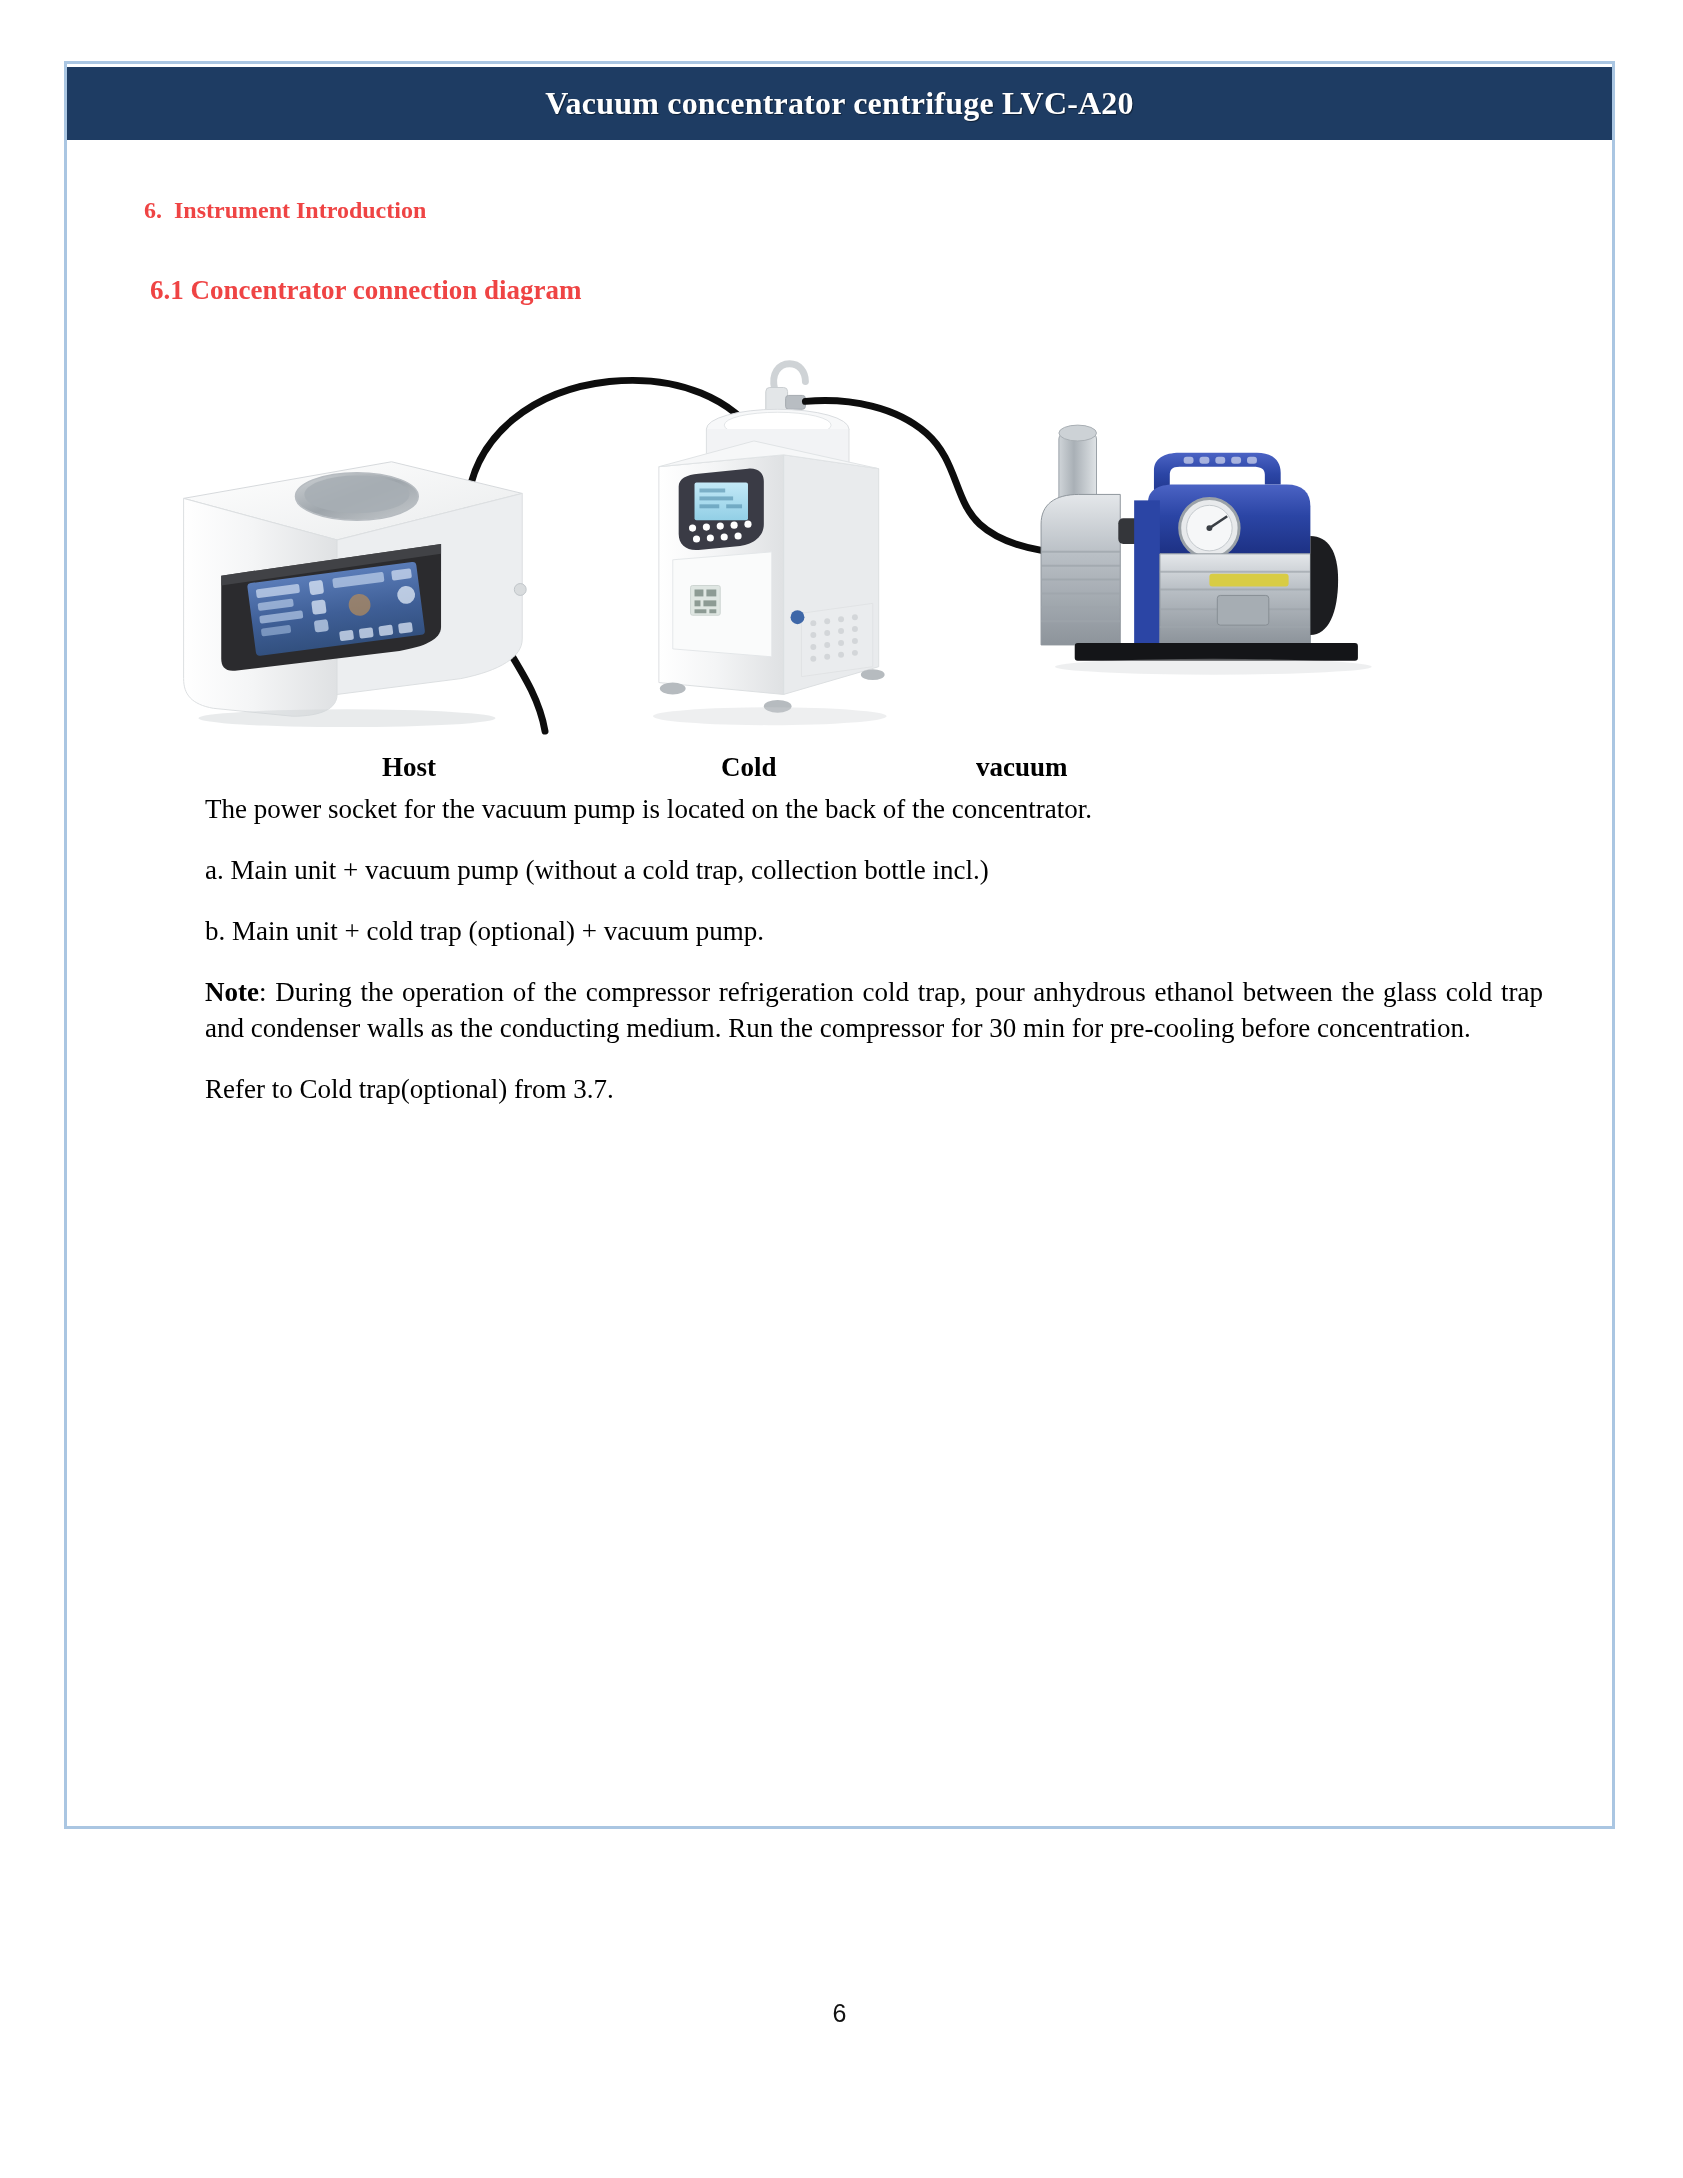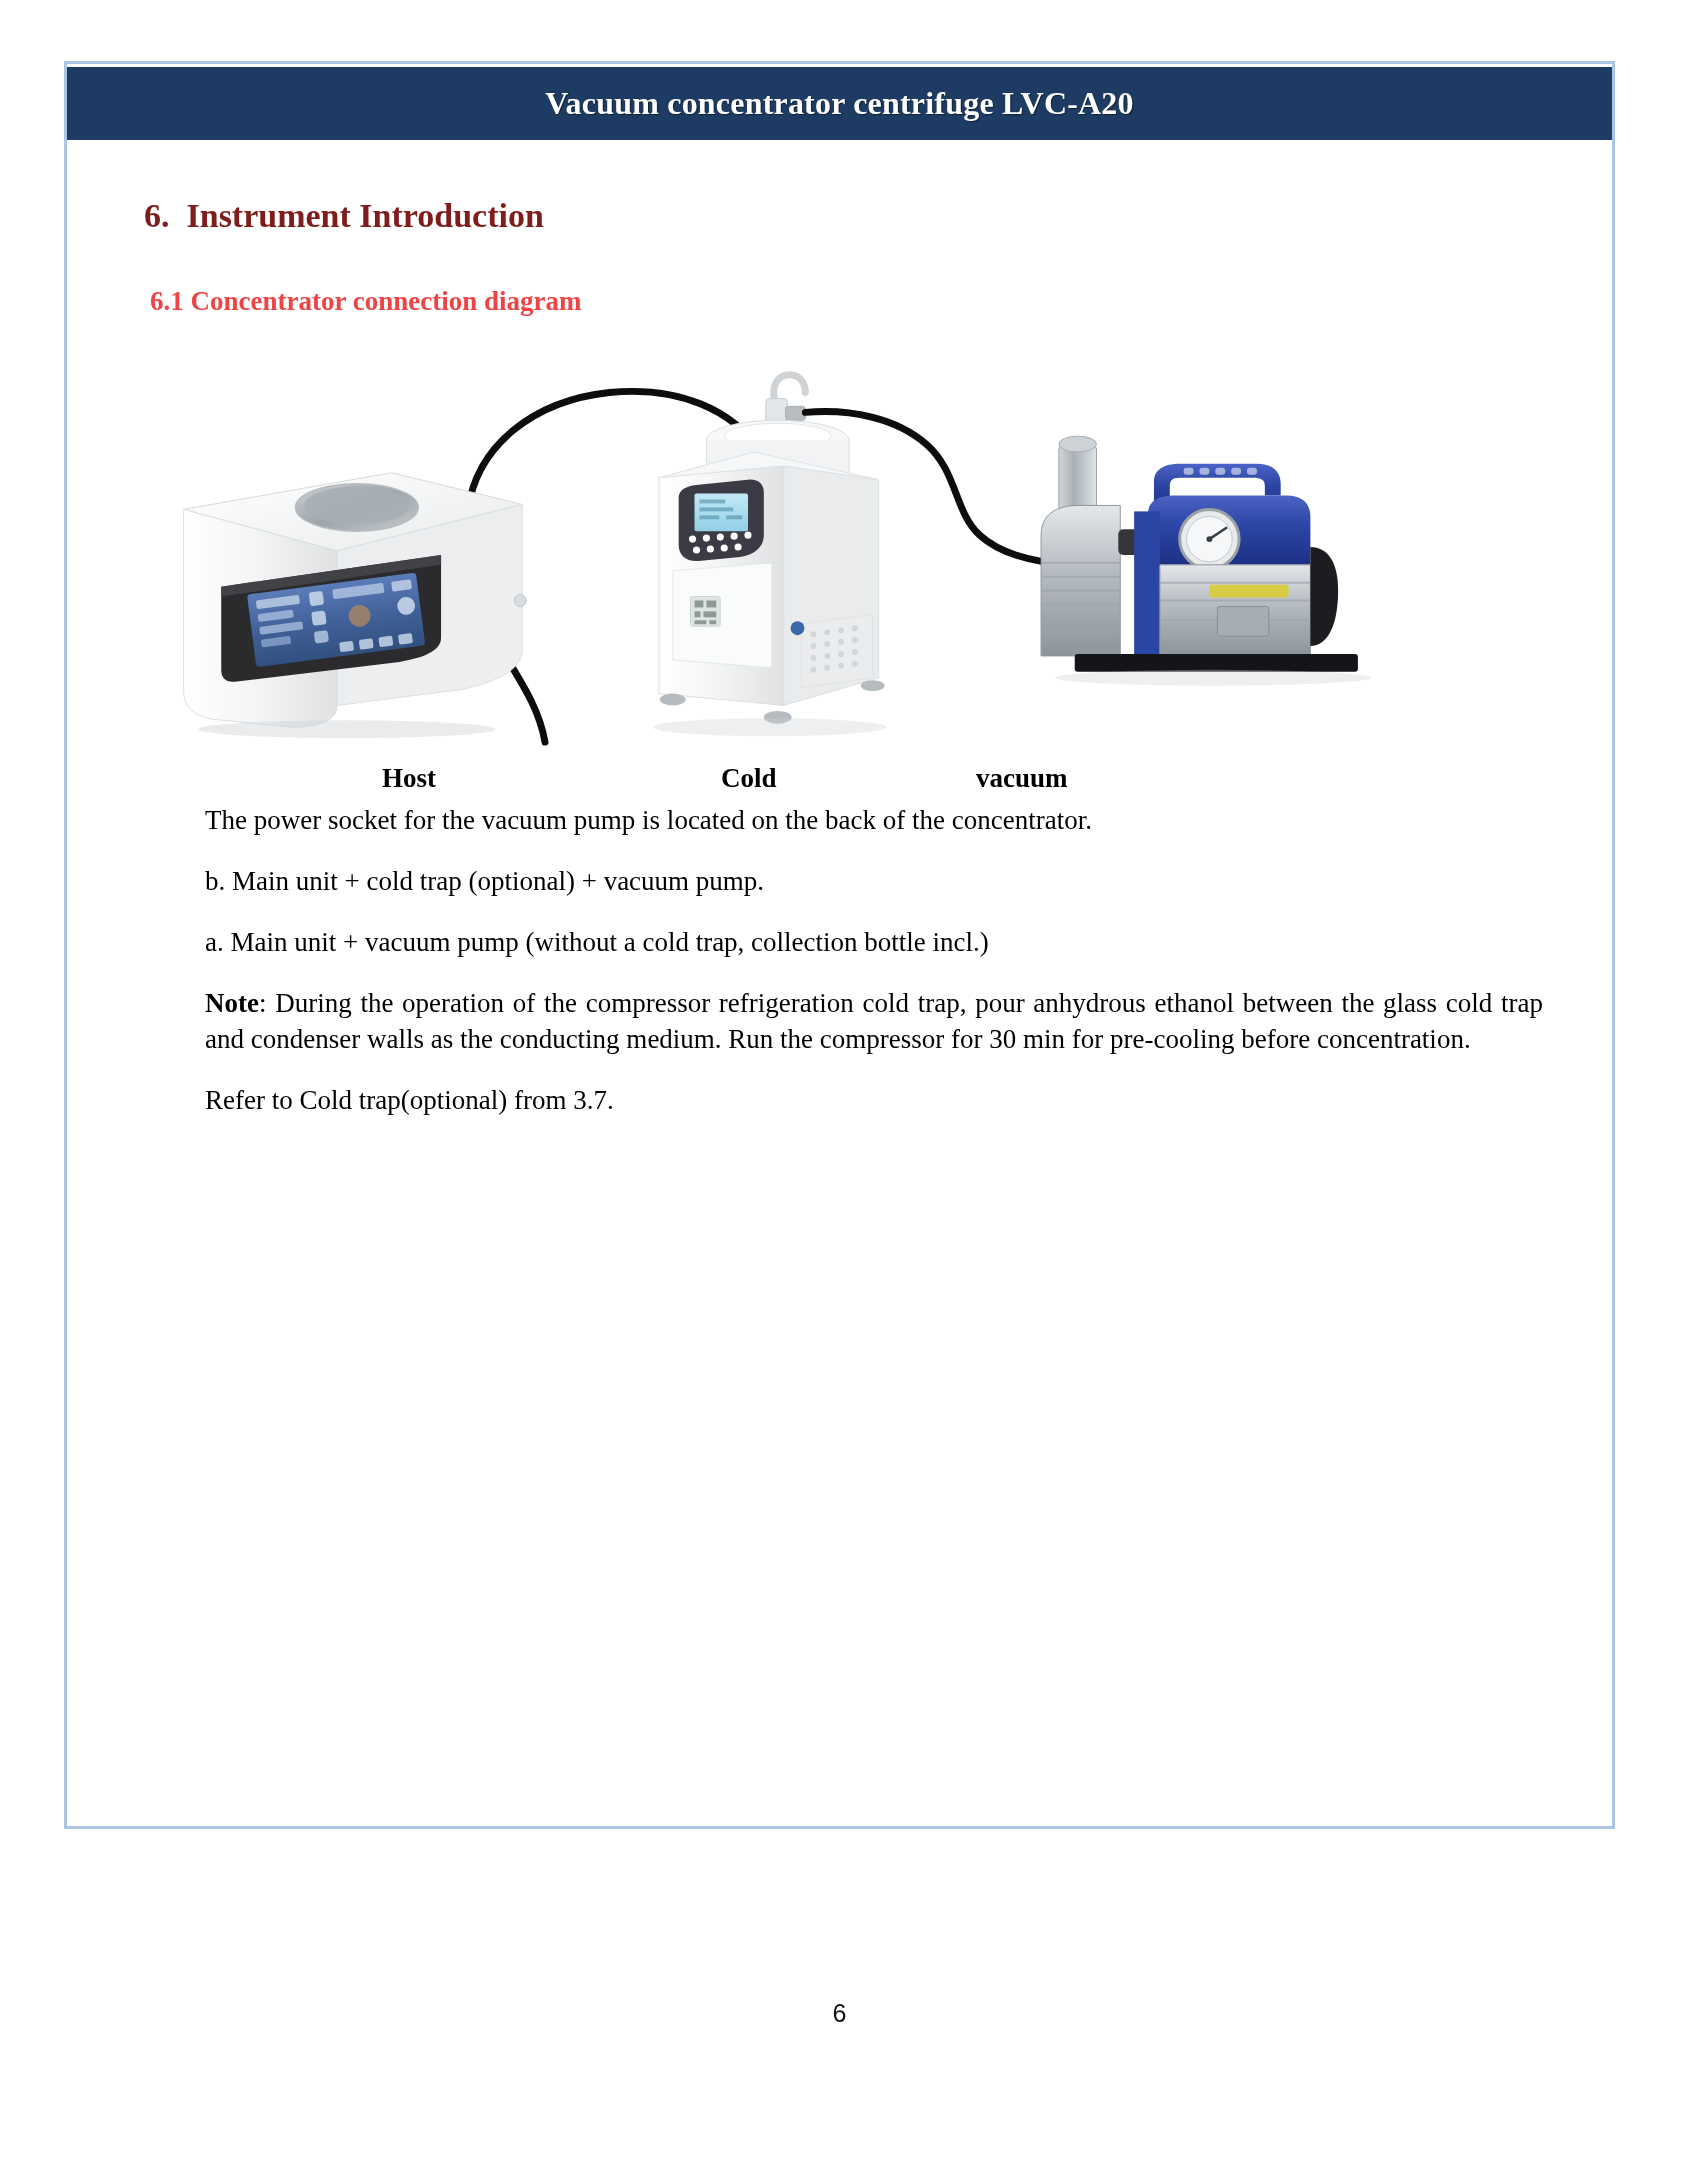--- a/index.html
+++ b/index.html
@@ -52,24 +52,24 @@
   .content {
     position: absolute;
     left: 0;
     top: 76px;
     width: 100%;
     box-sizing: border-box;
     padding: 0 61px 0 77px;
   }
 
   .h1 {
-    color: #7f1d1d;
+    color: #ef4444;
     font-family: "Liberation Serif", serif;
     font-weight: bold;
-    font-size: 34px;
+    font-size: 24px;
     margin: 57px 0 0 0;
     white-space: pre;
   }
 
   .h2 {
     color: #ef4444;
     font-family: "Liberation Serif", serif;
     font-weight: bold;
     font-size: 27px;
     margin: 51px 0 0 6px;
@@ -377,22 +377,22 @@
 
       <div class="captions">
         <span class="cap cap-host">Host</span>
         <span class="cap cap-cold">Cold</span>
         <span class="cap cap-vacuum">vacuum</span>
       </div>
     </div>
 
     <div class="body">
       <p class="p">The power socket for the vacuum pump is located on the back of the concentrator.</p>
+      <p class="p">a. Main unit + vacuum pump (without a cold trap, collection bottle incl.)</p>
       <p class="p">b. Main unit + cold trap (optional) + vacuum pump.</p>
-      <p class="p">a. Main unit + vacuum pump (without a cold trap, collection bottle incl.)</p>
       <p class="p justify"><b>Note</b><span>: During the operation of the compressor refrigeration cold trap, pour anhydrous ethanol between the glass cold trap and condenser walls as the conducting medium. Run the compressor for 30 min for pre-cooling before concentration.</span></p>
       <p class="p">Refer to Cold trap(optional) from 3.7.</p>
     </div>
 
   </div>
 
   <div class="pagenum">6</div>
 
 </div>
 

